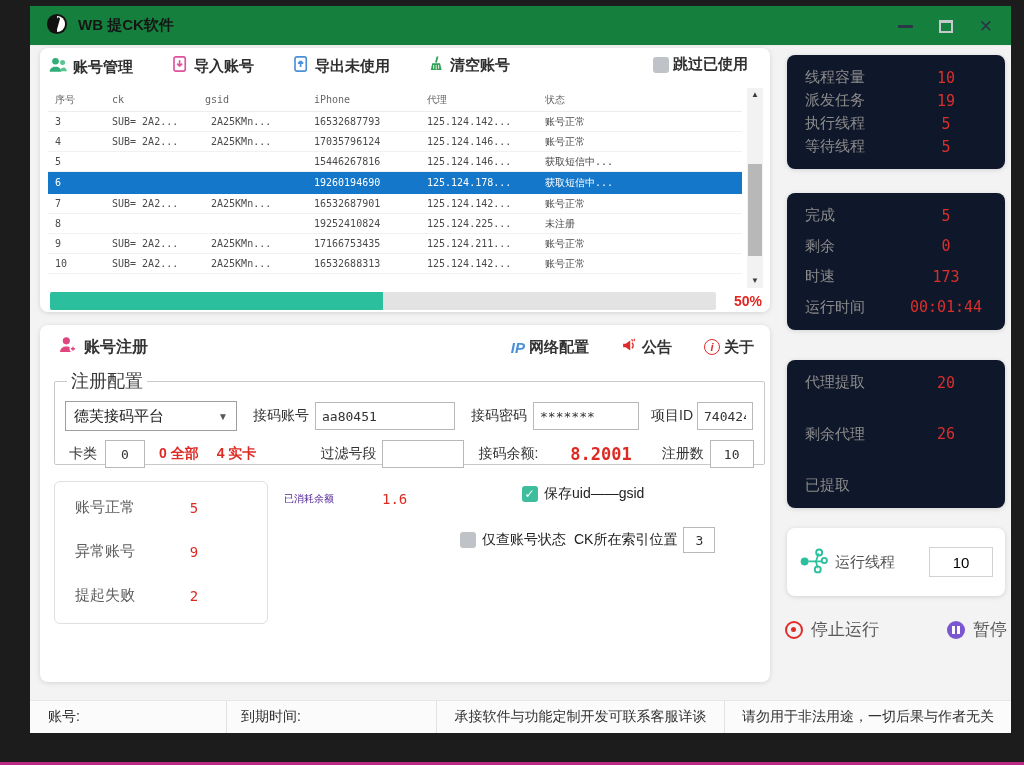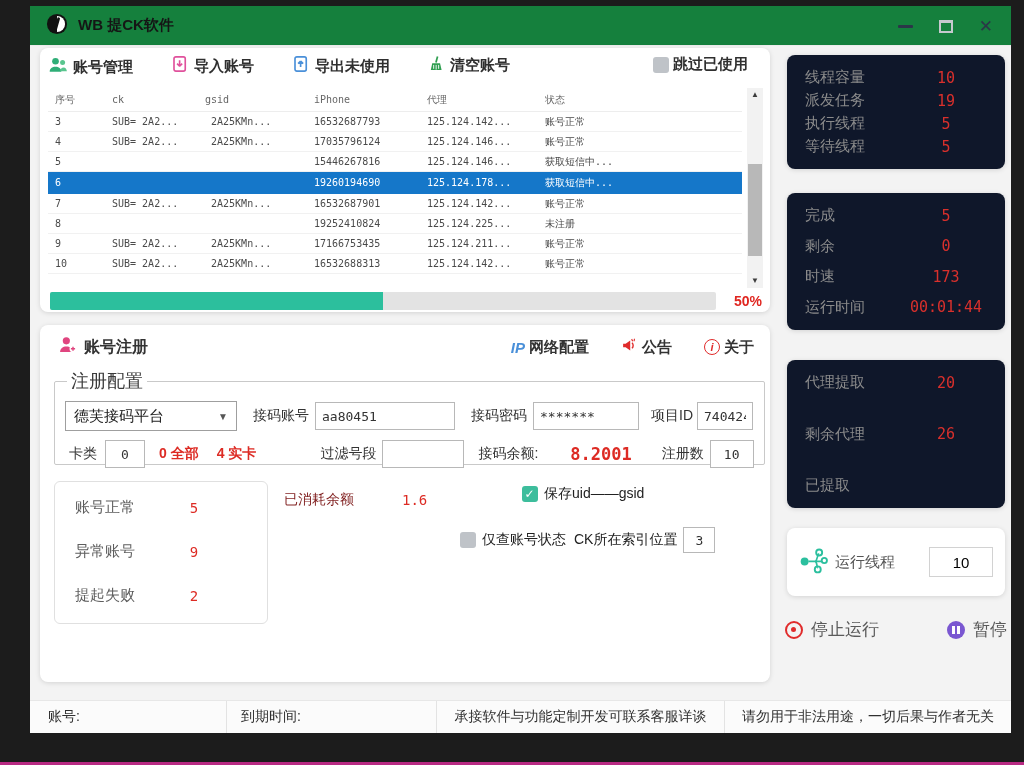--- a/index.html
+++ b/index.html
@@ -71,21 +71,21 @@
   .inp { border:1px solid #b8b8b8; height:28px; padding:0 6px; font-size:13px; color:#333; font-family:"DejaVu Sans Mono","Liberation Mono",monospace; background:#fff; }
   .red { color:#dd2b24; }
   .balance-val { font-size:17px; font-weight:bold; font-family:"DejaVu Sans Mono","Liberation Mono",monospace; }
 
   .stats-box { position:absolute; left:14px; top:156px; width:214px; height:143px; border:1px solid #e0e0e0; border-radius:6px; display:flex; flex-direction:column; justify-content:space-between; padding:16px 20px 18px; }
   .stat-line { display:flex; align-items:center; }
   .stat-line .lab { font-size:15px; color:#5e5e5e; flex:1; }
   .stat-line .val { width:70px; text-align:center; font-size:14px; color:#dd2b24; margin-right:18px; font-family:"DejaVu Sans Mono","Liberation Mono",monospace; }
 
   .consumed { position:absolute; left:244px; top:166px; display:flex; align-items:center; gap:48px; }
-  .consumed .lab { font-size:14px; color:#7f1d1d; }
+  .consumed .lab { font-size:10px; color:#4c1d95; }
   .consumed .val { font-size:14px; color:#dd2b24; font-family:"DejaVu Sans Mono","Liberation Mono",monospace; }
 
   .cb-row1 { position:absolute; left:482px; top:160px; display:flex; align-items:center; gap:6px; cursor:pointer; }
   .cb-row2 { position:absolute; left:420px; top:202px; display:flex; align-items:center; gap:6px; cursor:pointer; }
   .cb-lab { font-size:14px; color:#222; }
   .idx-inp { width:32px; height:26px; text-align:center; }
 
   
   .side-card { position:absolute; left:757px; width:218px; background:#0f172a; border-radius:8px; box-shadow:0 1px 5px rgba(0,0,0,.13); display:flex; flex-direction:column; justify-content:space-between; padding:13px 0; }
   #panel1 { top:49px; height:114px; }

